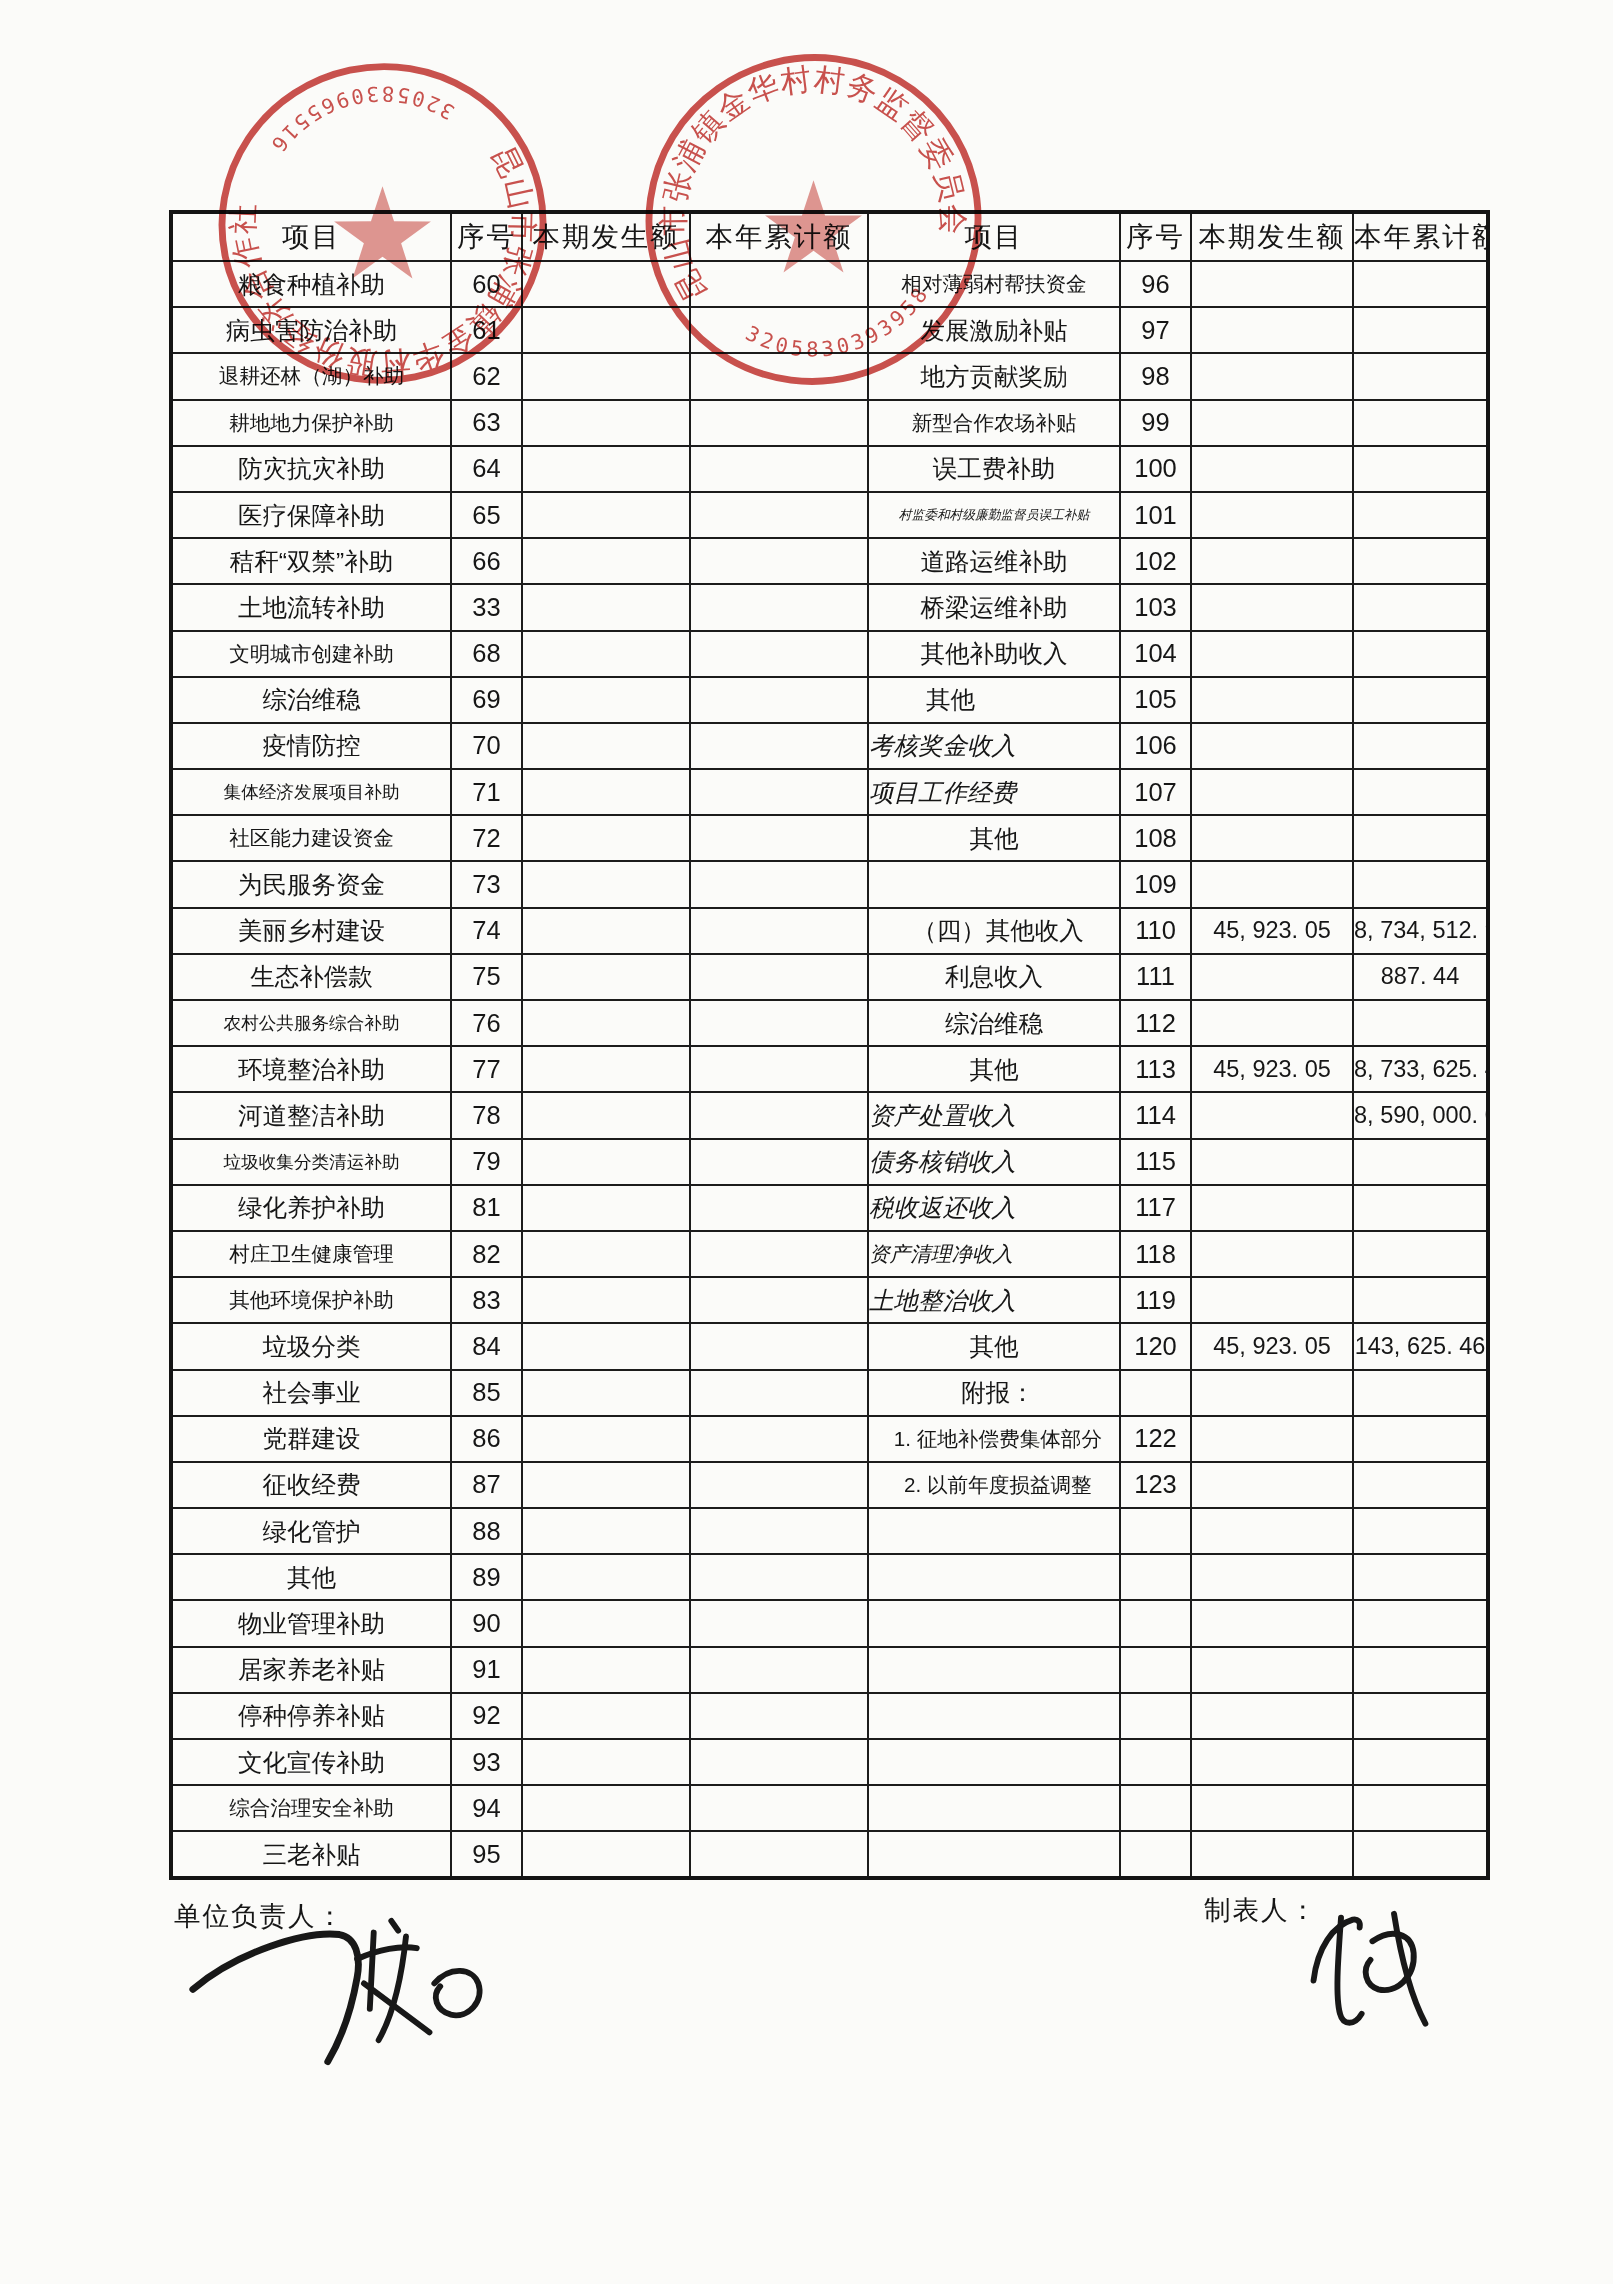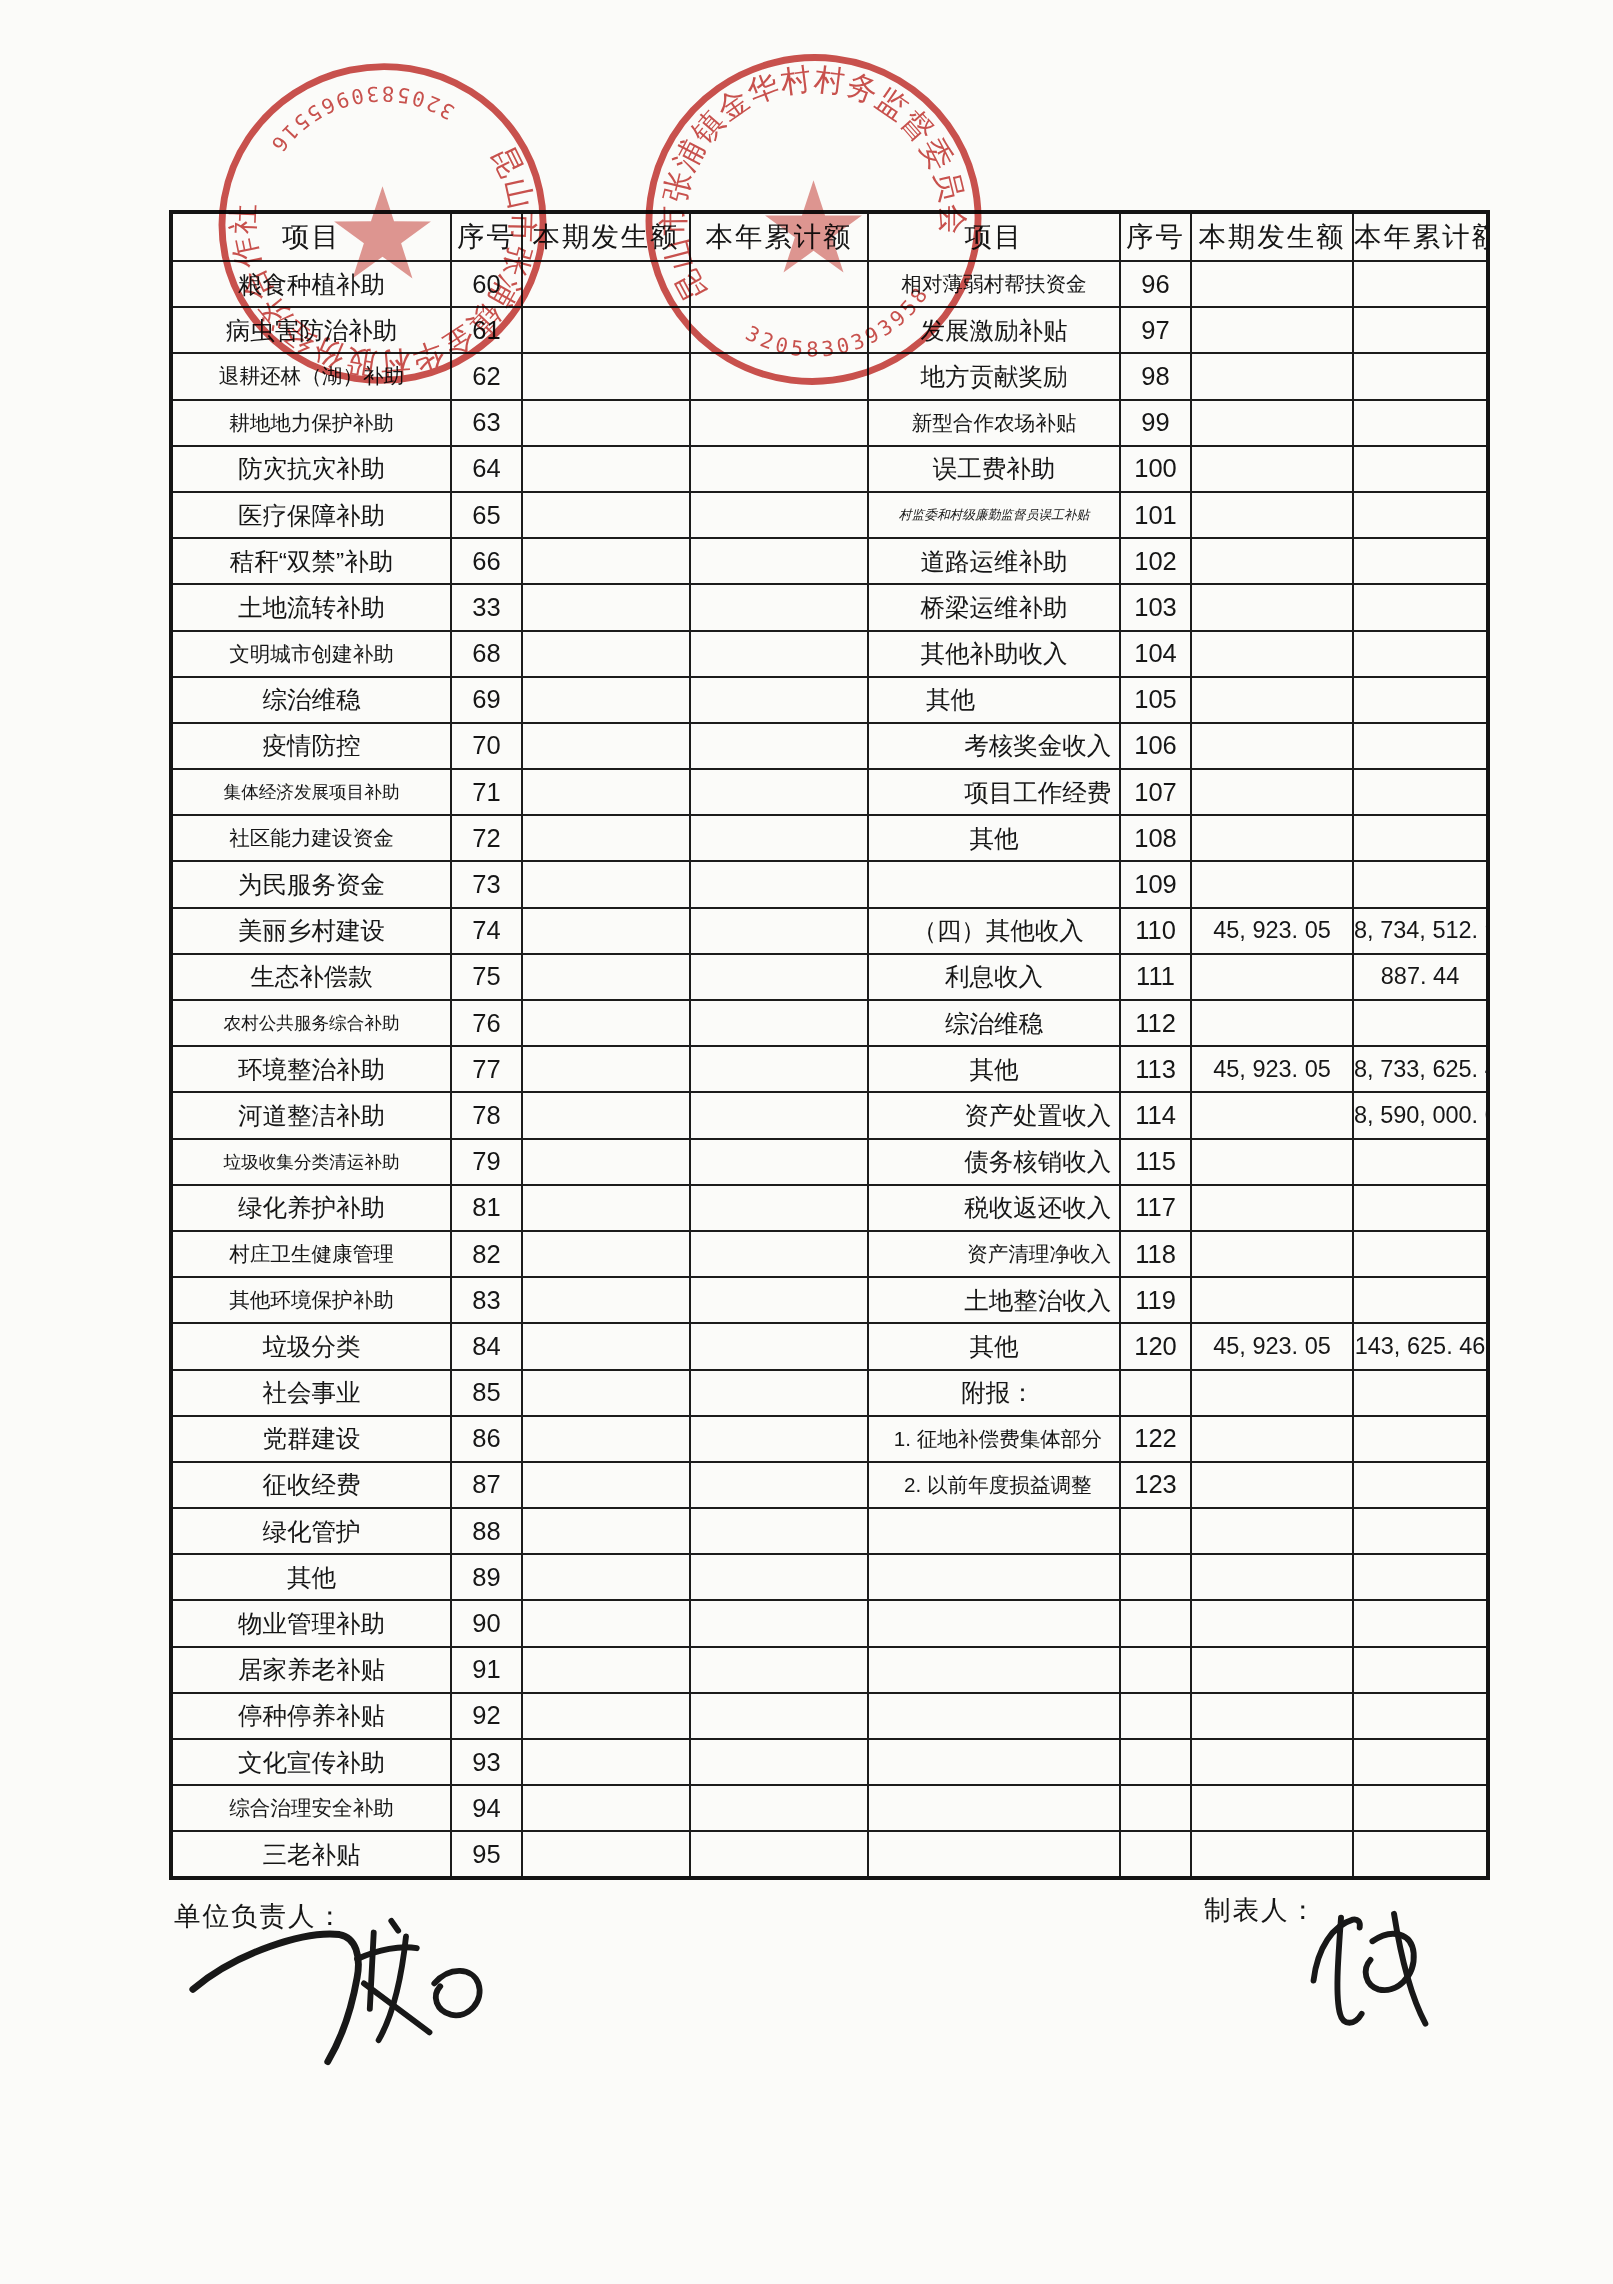--- a/index.html
+++ b/index.html
@@ -20,21 +20,21 @@
     padding:0;font-weight:normal;
   }
   .fin-table thead th{height:46px;font-size:27.4px;text-align:center;letter-spacing:2px;}
   .fin-table tbody tr{height:45px;margin-top:24px;}
   td.item{font-size:24.5px;}
   td.no{font-size:25.5px;}
   td.val{font-size:23.5px;letter-spacing:0;}
   .c{text-align:center;}
   .l{text-align:center;padding-left:7.8px !important;}
   .li{text-align:left;padding-left:57px !important;}
-  .r{text-align:right;padding-right:7.8px !important;}
+  .r{text-align:left;padding-right:7.8px !important;font-style:italic;}
   .sm{font-size:20.6px !important;}
   .xs{font-size:17.6px !important;}
   .xxs{font-size:12.7px !important;font-weight:bold;font-style:italic;}
   
   .stamp{position:absolute;mix-blend-mode:multiply;opacity:.88;pointer-events:none;}
   .stamp text{fill:#c43a36;}
   .stamp .ring{stroke:#c43a36;fill:none;}
   .stamp .star{fill:#c8403a;opacity:.62;}
   
   .footer-label{position:absolute;font-size:26.5px;letter-spacing:2px;}

